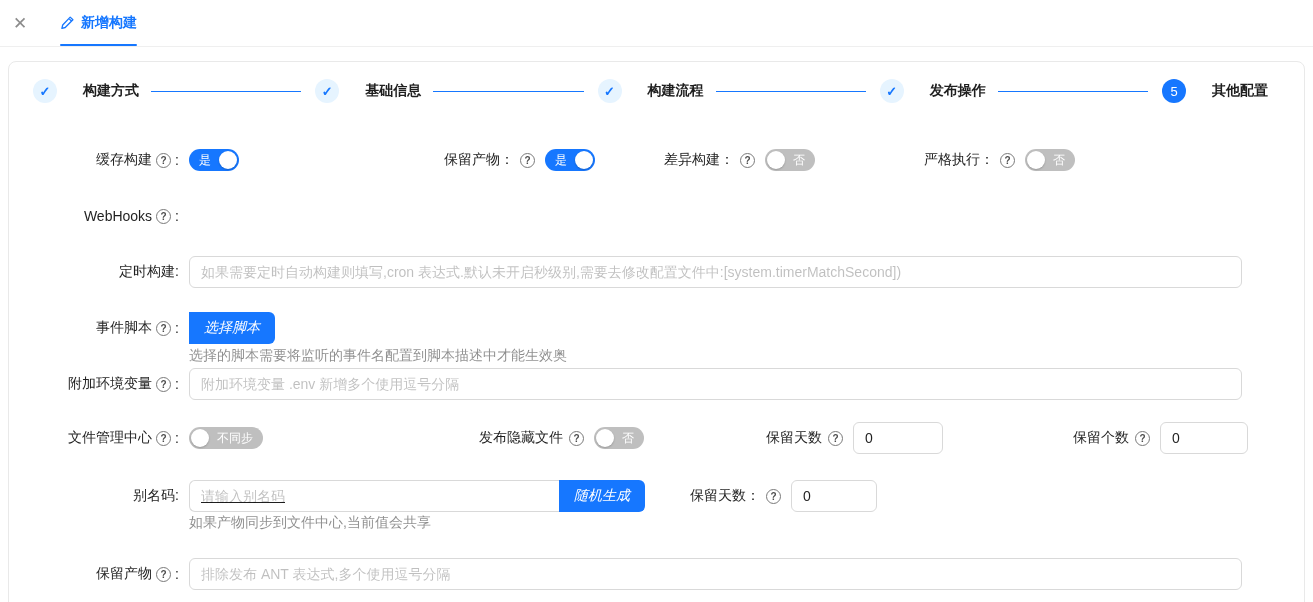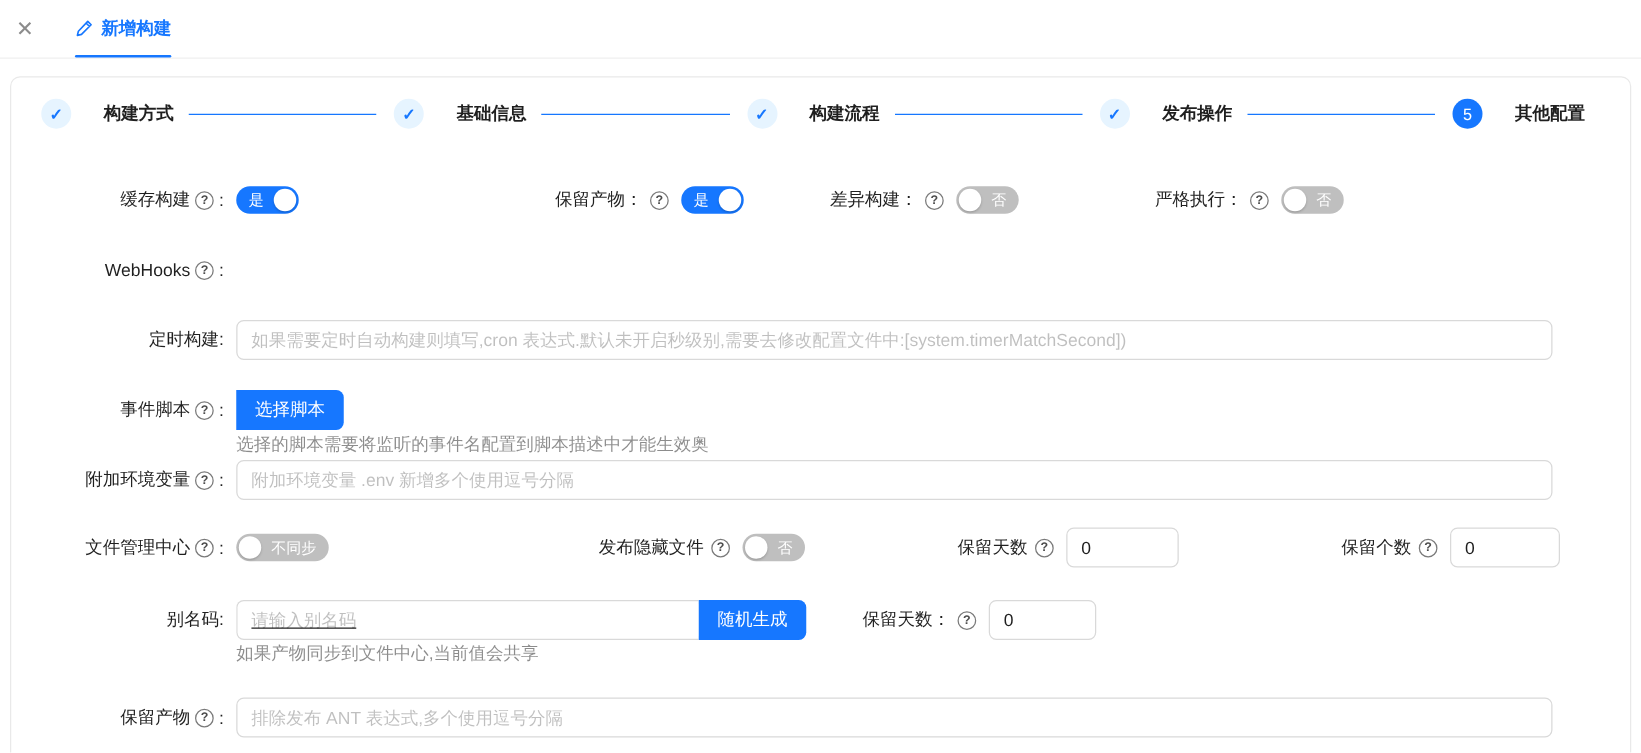--- a/index.html
+++ b/index.html
@@ -31,21 +31,21 @@
   
   .row { position:absolute; left:24px; right:62px; height:32px; display:flex; align-items:center; }
   .flabel { width:146px; flex:none; display:flex; align-items:center; justify-content:flex-end; gap:4px; margin-right:10px; white-space:nowrap; }
   .inline-label { display:flex; align-items:center; gap:6px; white-space:nowrap; }
   .help { width:15px; height:15px; border-radius:50%; border:1px solid #7a7a7a; color:#4d4d4d; font-size:10px; font-weight:bold; display:inline-flex; align-items:center; justify-content:center; flex:none; cursor:pointer; background:#fff; }
   .input { flex:1; min-width:0; height:32px; border:1px solid #d9d9d9; border-radius:6px; padding:0 11px; font-size:14px; font-family:inherit; color:rgba(0,0,0,0.88); outline:none; background:#fff; }
   .input::placeholder { color:rgba(0,0,0,0.25); }
   .input.attached { border-radius:6px 0 0 6px; border-right:none; }
   .num-input { width:90px; height:32px; border:1px solid #d9d9d9; border-radius:6px; padding:0 11px; font-size:14px; font-family:inherit; color:rgba(0,0,0,0.88); outline:none; background:#fff; }
   .btn { height:32px; background:#1677ff; color:#fff; border:none; font-size:14px; font-family:inherit; cursor:pointer; padding:0 15px; flex:none; white-space:nowrap; }
-  .btn.attached { border-radius:0 6px 6px 0; }
+  .btn.attached { border-radius:0 6px 6px 0;font-style:italic; }
   .switch { height:22px; border-radius:11px; position:relative; display:inline-flex; align-items:center; cursor:pointer; font-size:12px; color:#fff; flex:none; white-space:nowrap; }
   .switch .knob { position:absolute; top:2px; width:18px; height:18px; border-radius:50%; background:#fff; box-shadow:0 1px 2px rgba(0,0,0,0.2); }
   .switch.on  { background:#1677ff; padding:0 28px 0 10px; }
   .switch.on .knob { right:2px; }
   .switch.off { background:#bfbfbf; padding:0 10px 0 28px; }
   .switch.off .knob { left:2px; }
   .tgroup { position:absolute; top:0; height:32px; display:flex; align-items:center; gap:10px; }
   .helper { position:absolute; left:180px; color:rgba(0,0,0,0.45); font-size:14px; white-space:nowrap; }
   .gap10 { width:10px; flex:none; }
 </style>

